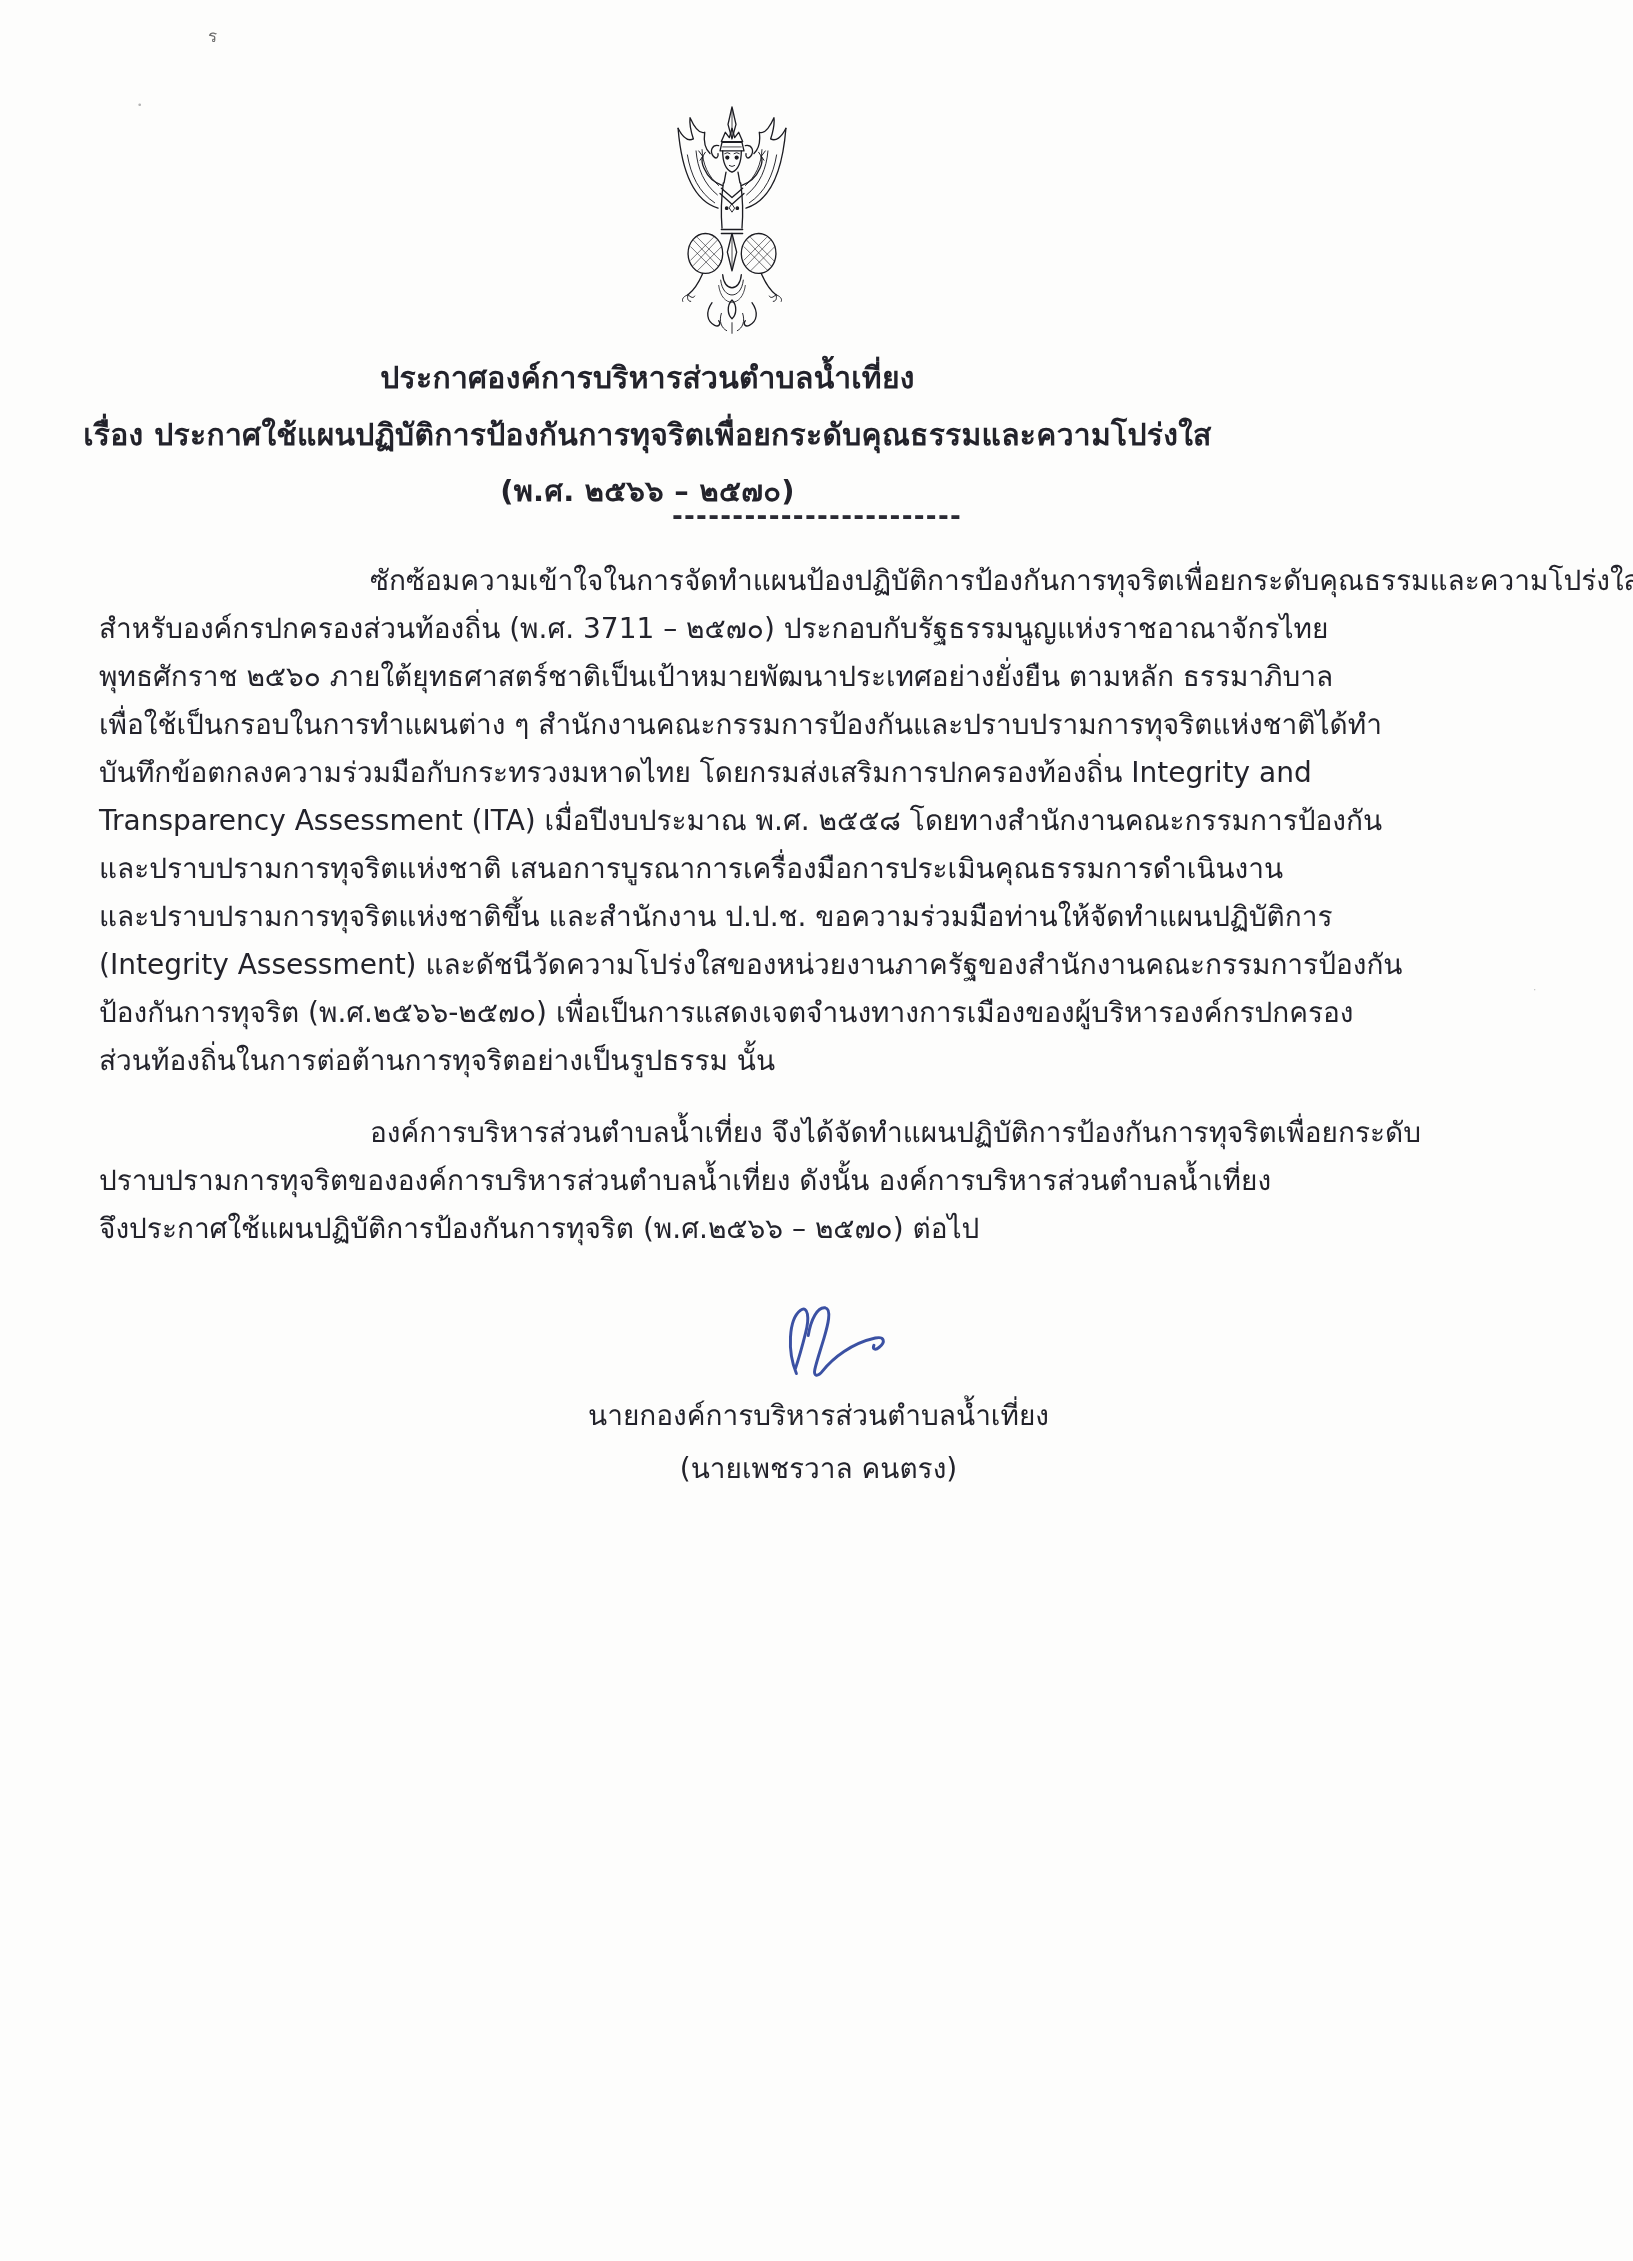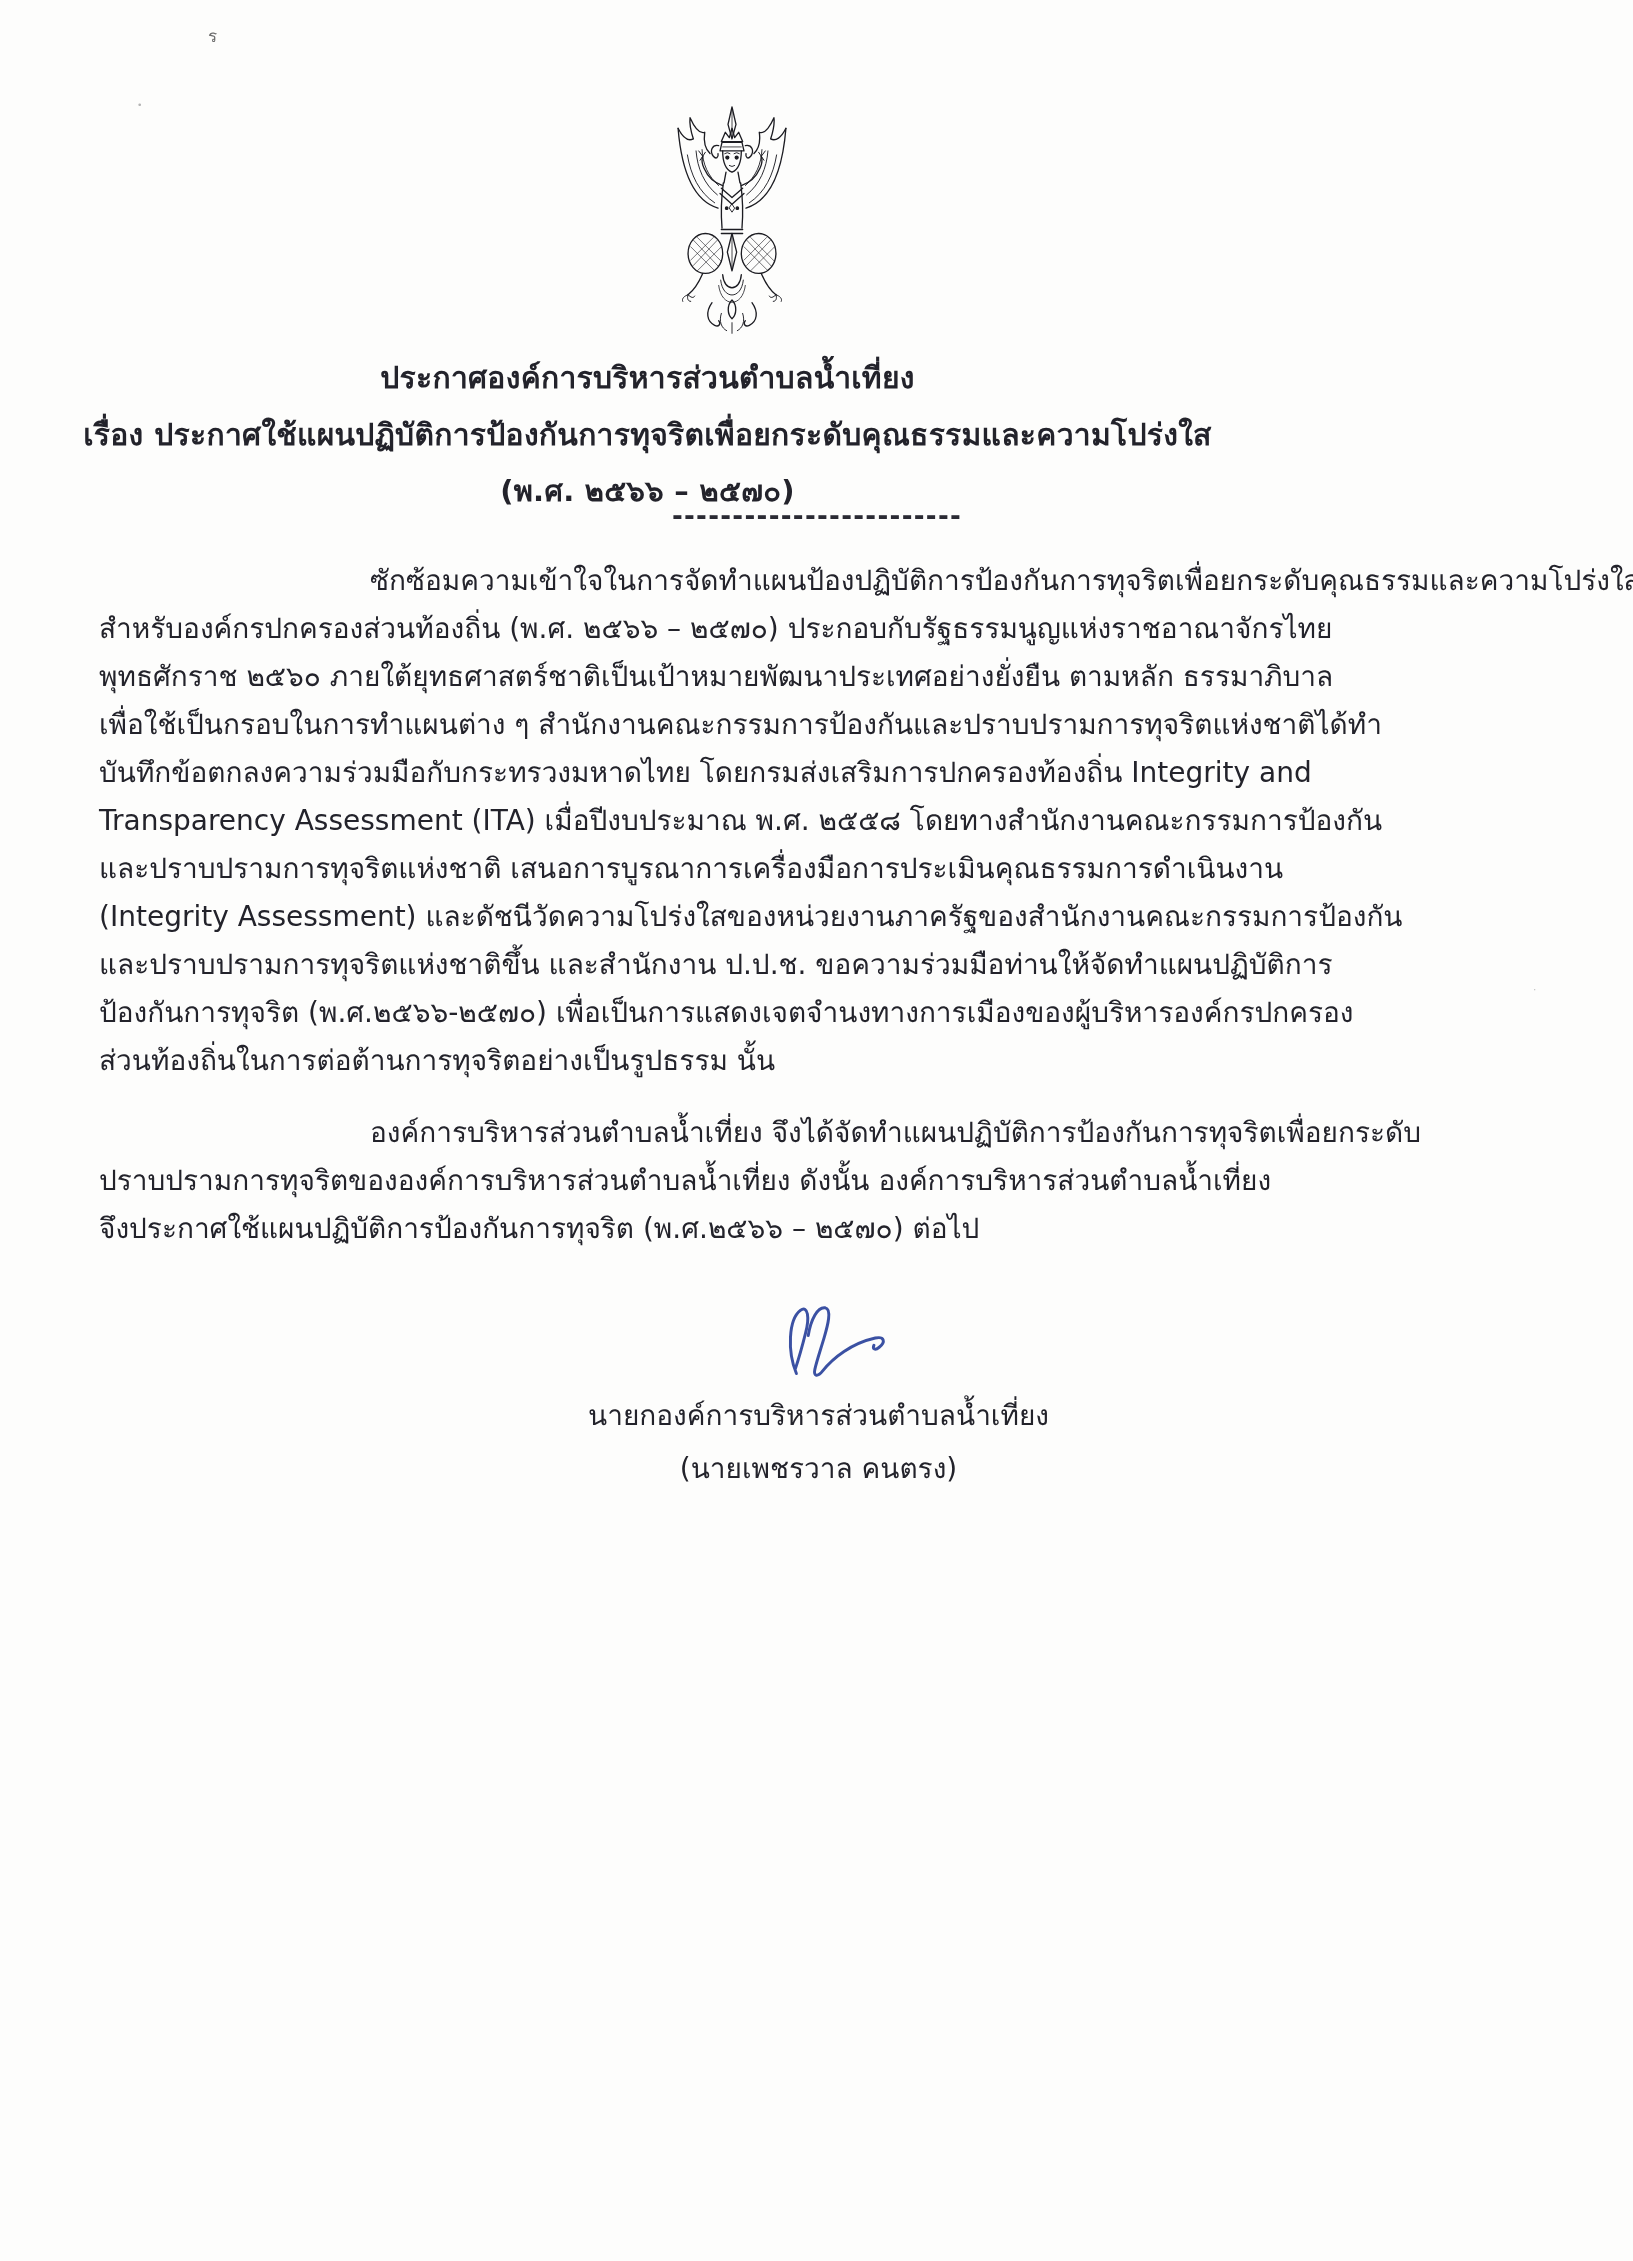--- a/index.html
+++ b/index.html
@@ -134,28 +134,28 @@
   <div class="titles">
     <div class="t1">ประกาศองค์การบริหารส่วนตำบลน้ำเที่ยง</div>
     <div class="t2">เรื่อง  ประกาศใช้แผนปฏิบัติการป้องกันการทุจริตเพื่อยกระดับคุณธรรมและความโปร่งใส</div>
     <div class="t3">(พ.ศ. ๒๕๖๖ – ๒๕๗๐)</div>
   </div>
   <div class="divider">------------------------</div>
 
   <div class="content">
     <div class="para para1">
         <div class="line">ซักซ้อมความเข้าใจในการจัดทำแผนป้องปฏิบัติการป้องกันการทุจริตเพื่อยกระดับคุณธรรมและความโปร่งใส</div>
-        <div class="line">สำหรับองค์กรปกครองส่วนท้องถิ่น (พ.ศ. ๒๕๖๖ – ๒๕๗๐) ประกอบกับรัฐธรรมนูญแห่งราชอาณาจักรไทย</div>
+        <div class="line">สำหรับองค์กรปกครองส่วนท้องถิ่น (พ.ศ. 3711 – ๒๕๗๐) ประกอบกับรัฐธรรมนูญแห่งราชอาณาจักรไทย</div>
         <div class="line">พุทธศักราช ๒๕๖๐ ภายใต้ยุทธศาสตร์ชาติเป็นเป้าหมายพัฒนาประเทศอย่างยั่งยืน ตามหลัก  ธรรมาภิบาล</div>
         <div class="line">เพื่อใช้เป็นกรอบในการทำแผนต่าง ๆ สำนักงานคณะกรรมการป้องกันและปราบปรามการทุจริตแห่งชาติได้ทำ</div>
         <div class="line">บันทึกข้อตกลงความร่วมมือกับกระทรวงมหาดไทย โดยกรมส่งเสริมการปกครองท้องถิ่น Integrity and</div>
         <div class="line">Transparency Assessment (ITA) เมื่อปีงบประมาณ พ.ศ. ๒๕๕๘ โดยทางสำนักงานคณะกรรมการป้องกัน</div>
         <div class="line">และปราบปรามการทุจริตแห่งชาติ เสนอการบูรณาการเครื่องมือการประเมินคุณธรรมการดำเนินงาน</div>
+        <div class="line">และปราบปรามการทุจริตแห่งชาติขึ้น และสำนักงาน ป.ป.ช. ขอความร่วมมือท่านให้จัดทำแผนปฏิบัติการ</div>
         <div class="line">(Integrity Assessment)  และดัชนีวัดความโปร่งใสของหน่วยงานภาครัฐของสำนักงานคณะกรรมการป้องกัน</div>
-        <div class="line">และปราบปรามการทุจริตแห่งชาติขึ้น และสำนักงาน ป.ป.ช. ขอความร่วมมือท่านให้จัดทำแผนปฏิบัติการ</div>
         <div class="line">ป้องกันการทุจริต (พ.ศ.๒๕๖๖-๒๕๗๐) เพื่อเป็นการแสดงเจตจำนงทางการเมืองของผู้บริหารองค์กรปกครอง</div>
         <div class="line">ส่วนท้องถิ่นในการต่อต้านการทุจริตอย่างเป็นรูปธรรม  นั้น</div>
       </div>
     <div class="para para2">
         <div class="line">องค์การบริหารส่วนตำบลน้ำเที่ยง  จึงได้จัดทำแผนปฏิบัติการป้องกันการทุจริตเพื่อยกระดับ</div>
         <div class="line">ปราบปรามการทุจริตขององค์การบริหารส่วนตำบลน้ำเที่ยง  ดังนั้น  องค์การบริหารส่วนตำบลน้ำเที่ยง</div>
         <div class="line">จึงประกาศใช้แผนปฏิบัติการป้องกันการทุจริต  (พ.ศ.๒๕๖๖ – ๒๕๗๐) ต่อไป</div>
       </div>
 
     <div class="signoff">

